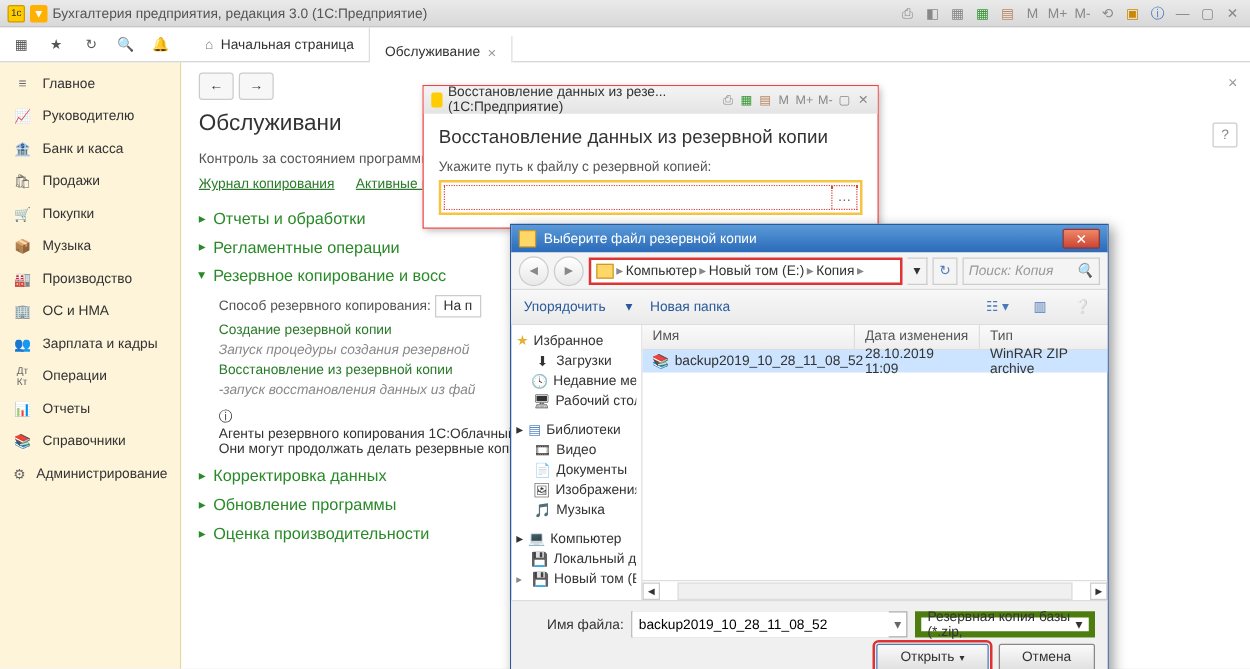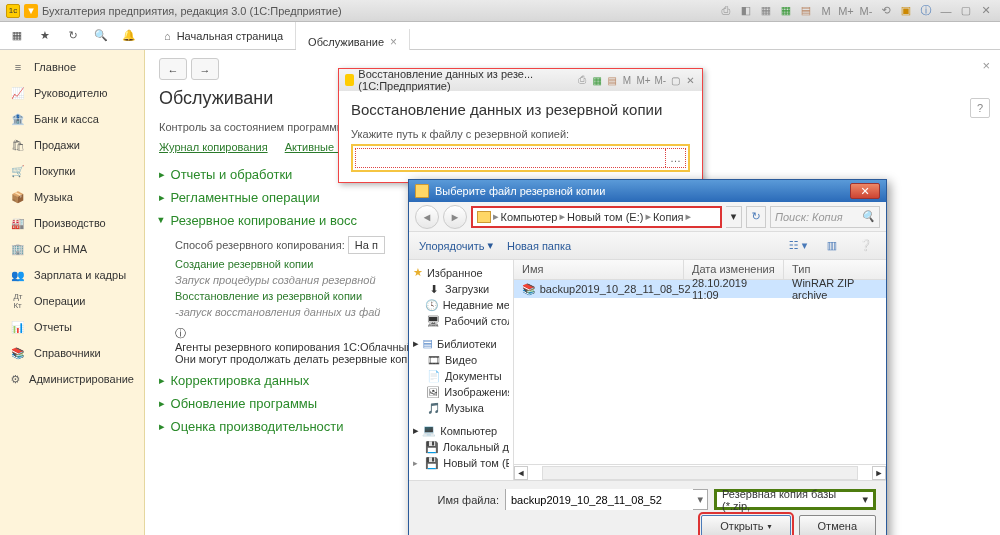--- a/index.html
+++ b/index.html
@@ -62,21 +62,21 @@
 .modal2 .m2nav{height:30px;background:#f4f4f4;border-bottom:1px solid #ddd;display:flex;align-items:center;padding:0 6px;gap:4px;}
 .modal2 .navcircle{width:24px;height:24px;border:1px solid #ccc;border-radius:50%;background:linear-gradient(#fff,#e8e8e8);display:flex;align-items:center;justify-content:center;color:#888;}
 .modal2 .path{flex:1;height:22px;border:2px solid #d33;background:#fff;display:flex;align-items:center;padding:0 4px;gap:2px;}
 .modal2 .path .fico2{width:14px;height:12px;background:#ffd766;border:1px solid #cc9933;}
 .modal2 .path .seg{color:#333;}
 .modal2 .path .sep{color:#888;}
 .modal2 .navdrop{width:16px;height:22px;border:1px solid #ccc;border-left:none;display:flex;align-items:center;justify-content:center;}
 .modal2 .refresh{width:20px;height:22px;border:1px solid #ccc;display:flex;align-items:center;justify-content:center;color:#4a7ab8;}
 .modal2 .search{width:110px;height:22px;border:1px solid #ccc;display:flex;align-items:center;padding:0 4px;gap:4px;color:#999;font-style:italic;}
 .modal2 .m2tool{height:28px;background:linear-gradient(#f8f8f8,#eaeaea);border-bottom:1px solid #ddd;display:flex;align-items:center;padding:0 10px;gap:14px;}
-.modal2 .m2tool .tlink{color:#2a5a9a;display:flex;align-items:center;gap:3px;}
+.modal2 .m2tool .tlink{color:#2a5a9a;display:flex;align-items:center;gap:16px;}
 .modal2 .m2tool .spacer{flex:1;}
 .modal2 .m2tool .ticon{width:20px;height:20px;display:flex;align-items:center;justify-content:center;color:#4a7ab8;}
 .modal2 .m2body{display:flex;height:220px;}
 .modal2 .tree{width:105px;border-right:1px solid #ddd;padding:4px 2px;overflow:hidden;}
 .modal2 .tree .tnode{display:flex;align-items:center;gap:4px;padding:2px 2px;cursor:pointer;}
 .modal2 .tree .tnode .exp{width:10px;color:#888;font-size:9px;}
 .modal2 .tree .tnode .tico{width:14px;height:12px;display:flex;align-items:center;justify-content:center;}
 .modal2 .tree .tnode .tlbl{white-space:nowrap;overflow:hidden;}
 .modal2 .tree .tgroup{margin-bottom:6px;}
 .modal2 .tree .tgroup .ghead{display:flex;align-items:center;gap:4px;padding:2px;}
@@ -87,21 +87,21 @@
 .modal2 .flrow{display:flex;height:18px;align-items:center;background:#cce4ff;}
 .modal2 .flrow .cell{padding:0 8px;display:flex;align-items:center;gap:4px;}
 .modal2 .flrow .fico3{width:14px;height:14px;display:flex;align-items:center;justify-content:center;}
 .modal2 .flscroll{height:16px;border-top:1px solid #ddd;display:flex;align-items:center;}
 .modal2 .flscroll .sbar{flex:1;height:14px;background:#f0f0f0;border:1px solid #ddd;position:relative;margin:0 14px;}
 .modal2 .flscroll .arrow{width:14px;height:14px;border:1px solid #ccc;display:flex;align-items:center;justify-content:center;font-size:9px;}
 .modal2 .m2foot{padding:8px 10px;background:#f0f0f0;border-top:1px solid #ddd;}
 .modal2 .frow{display:flex;align-items:center;gap:6px;margin-bottom:5px;}
 .modal2 .frow .flbl{text-align:right;}
 .modal2 .frow .finput{flex:1;height:21px;border:1px solid #aaa;padding:2px 5px;background:#fff;}
-.modal2 .frow .fsel{width:162px;height:21px;border:3px solid #4d7c0f;padding:2px 5px;background:#fff;display:flex;align-items:center;justify-content:space-between;}
+.modal2 .frow .fsel{width:144px;height:21px;border:5px solid #4d7c0f;padding:2px 5px;background:#fff;display:flex;align-items:center;justify-content:space-between;}
 .modal2 .fbtns{display:flex;justify-content:flex-end;gap:8px;}
 .modal2 .fbtn{height:22px;padding:0 18px;border:1px solid #888;background:linear-gradient(#fafafa,#e0e0e0);border-radius:2px;display:flex;align-items:center;}
 .modal2 .fbtn.primary{outline:2px solid #d33;outline-offset:1px;border-color:#4a7ab8;}
 .star{color:#e8b030;}
 </style>
 </head>
 <body>
 
 <div class="titlebar">
   <span class="logo">1c</span>

